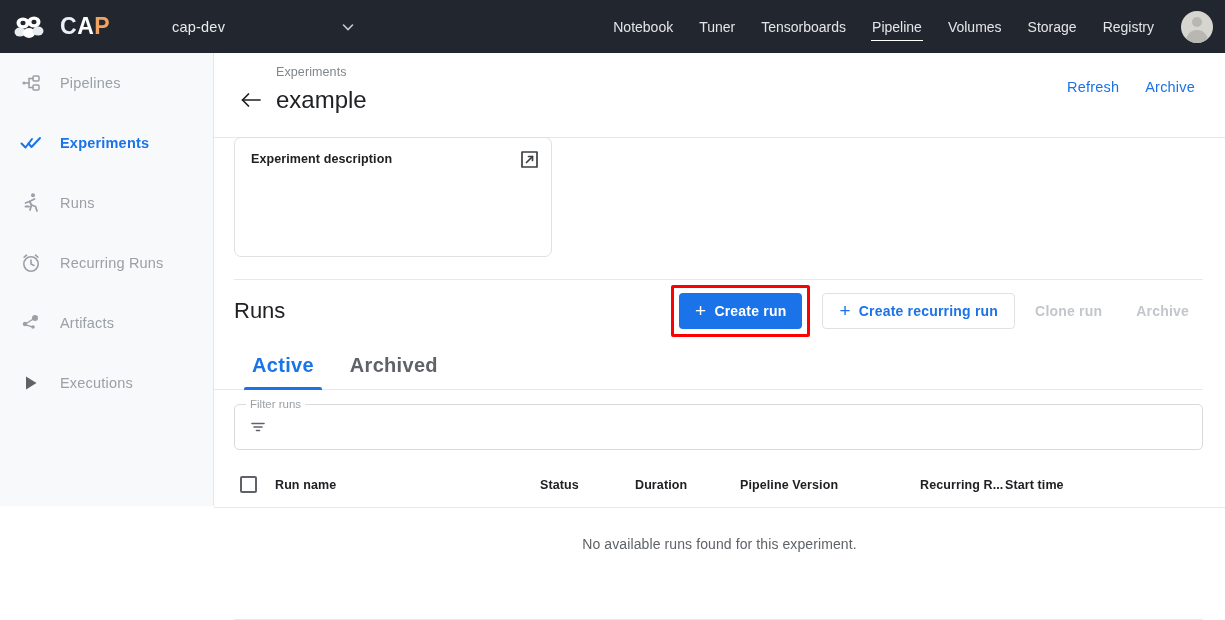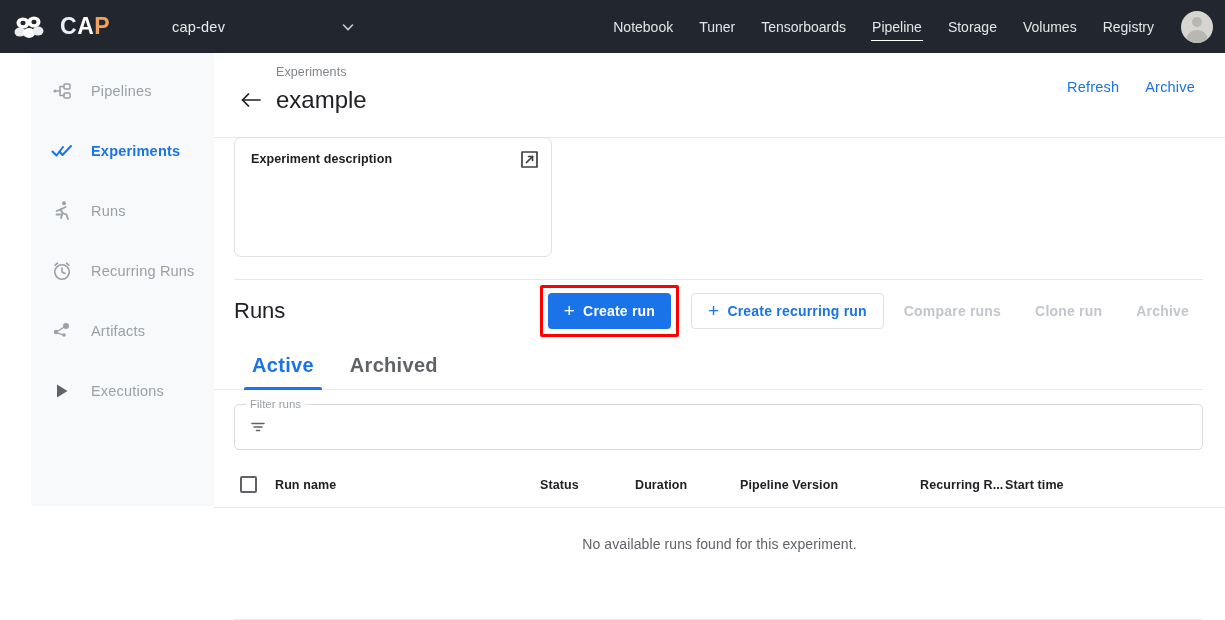--- a/index.html
+++ b/index.html
@@ -61,22 +61,21 @@
   .avatar::after {
     content: ""; position: absolute; top: 19px; left: 5px;
     width: 22px; height: 16px; border-radius: 11px 11px 0 0; background: #b9b7b2;
   }
 
   
   .sidebar {
     position: absolute; top: 53px; left: 0;
     width: 214px; height: 453px;
     background: #f8f9fa; border-right: 1px solid #e4e6e8;
-    padding-top: 16px;
-    margin-left: 31px;
+    padding-top: 8px;
   }
   .side-item {
     display: flex; align-items: center; height: 44px;
     padding-left: 18px; margin-bottom: 16px;
     cursor: pointer; color: #9aa0a6;
   }
   .side-item .side-icon {
     width: 26px; height: 26px; display: flex;
     align-items: center; justify-content: center; flex: none;
   }
@@ -277,22 +276,22 @@
     <svg width="16" height="16" viewBox="0 0 16 16">
         <path d="M3.5 6 L8 10.5 L12.5 6" stroke="#c8ccd2" stroke-width="1.6" fill="none" stroke-linecap="round"></path>
       </svg>
   </div>
 
   <div class="topnav">
     <div class="topnav-item">Notebook</div>
     <div class="topnav-item">Tuner</div>
     <div class="topnav-item">Tensorboards</div>
     <div class="topnav-item active">Pipeline</div>
+    <div class="topnav-item">Volumes</div>
     <div class="topnav-item">Storage</div>
-    <div class="topnav-item">Volumes</div>
     <div class="topnav-item">Registry</div>
     <div class="avatar"></div>
   </div>
 </div>
 
 <div class="sidebar">
 
   <div class="side-item">
     <span class="side-icon">
       <svg width="20" height="20" viewBox="0 0 20 20" fill="none" stroke="#9aa0a6" stroke-width="1.5">
@@ -409,21 +408,20 @@
           <span class="plus">+</span>
           <span>Create run</span>
         </button>
       </div>
 
       <button class="btn-outline">
         <span class="plus">+</span>
         <span>Create recurring run</span>
       </button>
 
-      <button class="btn-disabled">Compare runs</button>
       <button class="btn-disabled">Clone run</button>
       <button class="btn-disabled">Archive</button>
     </div>
   </div>
 
   <div class="tabs">
     <div class="tab active">Active</div>
     <div class="tab">Archived</div>
   </div>
 

